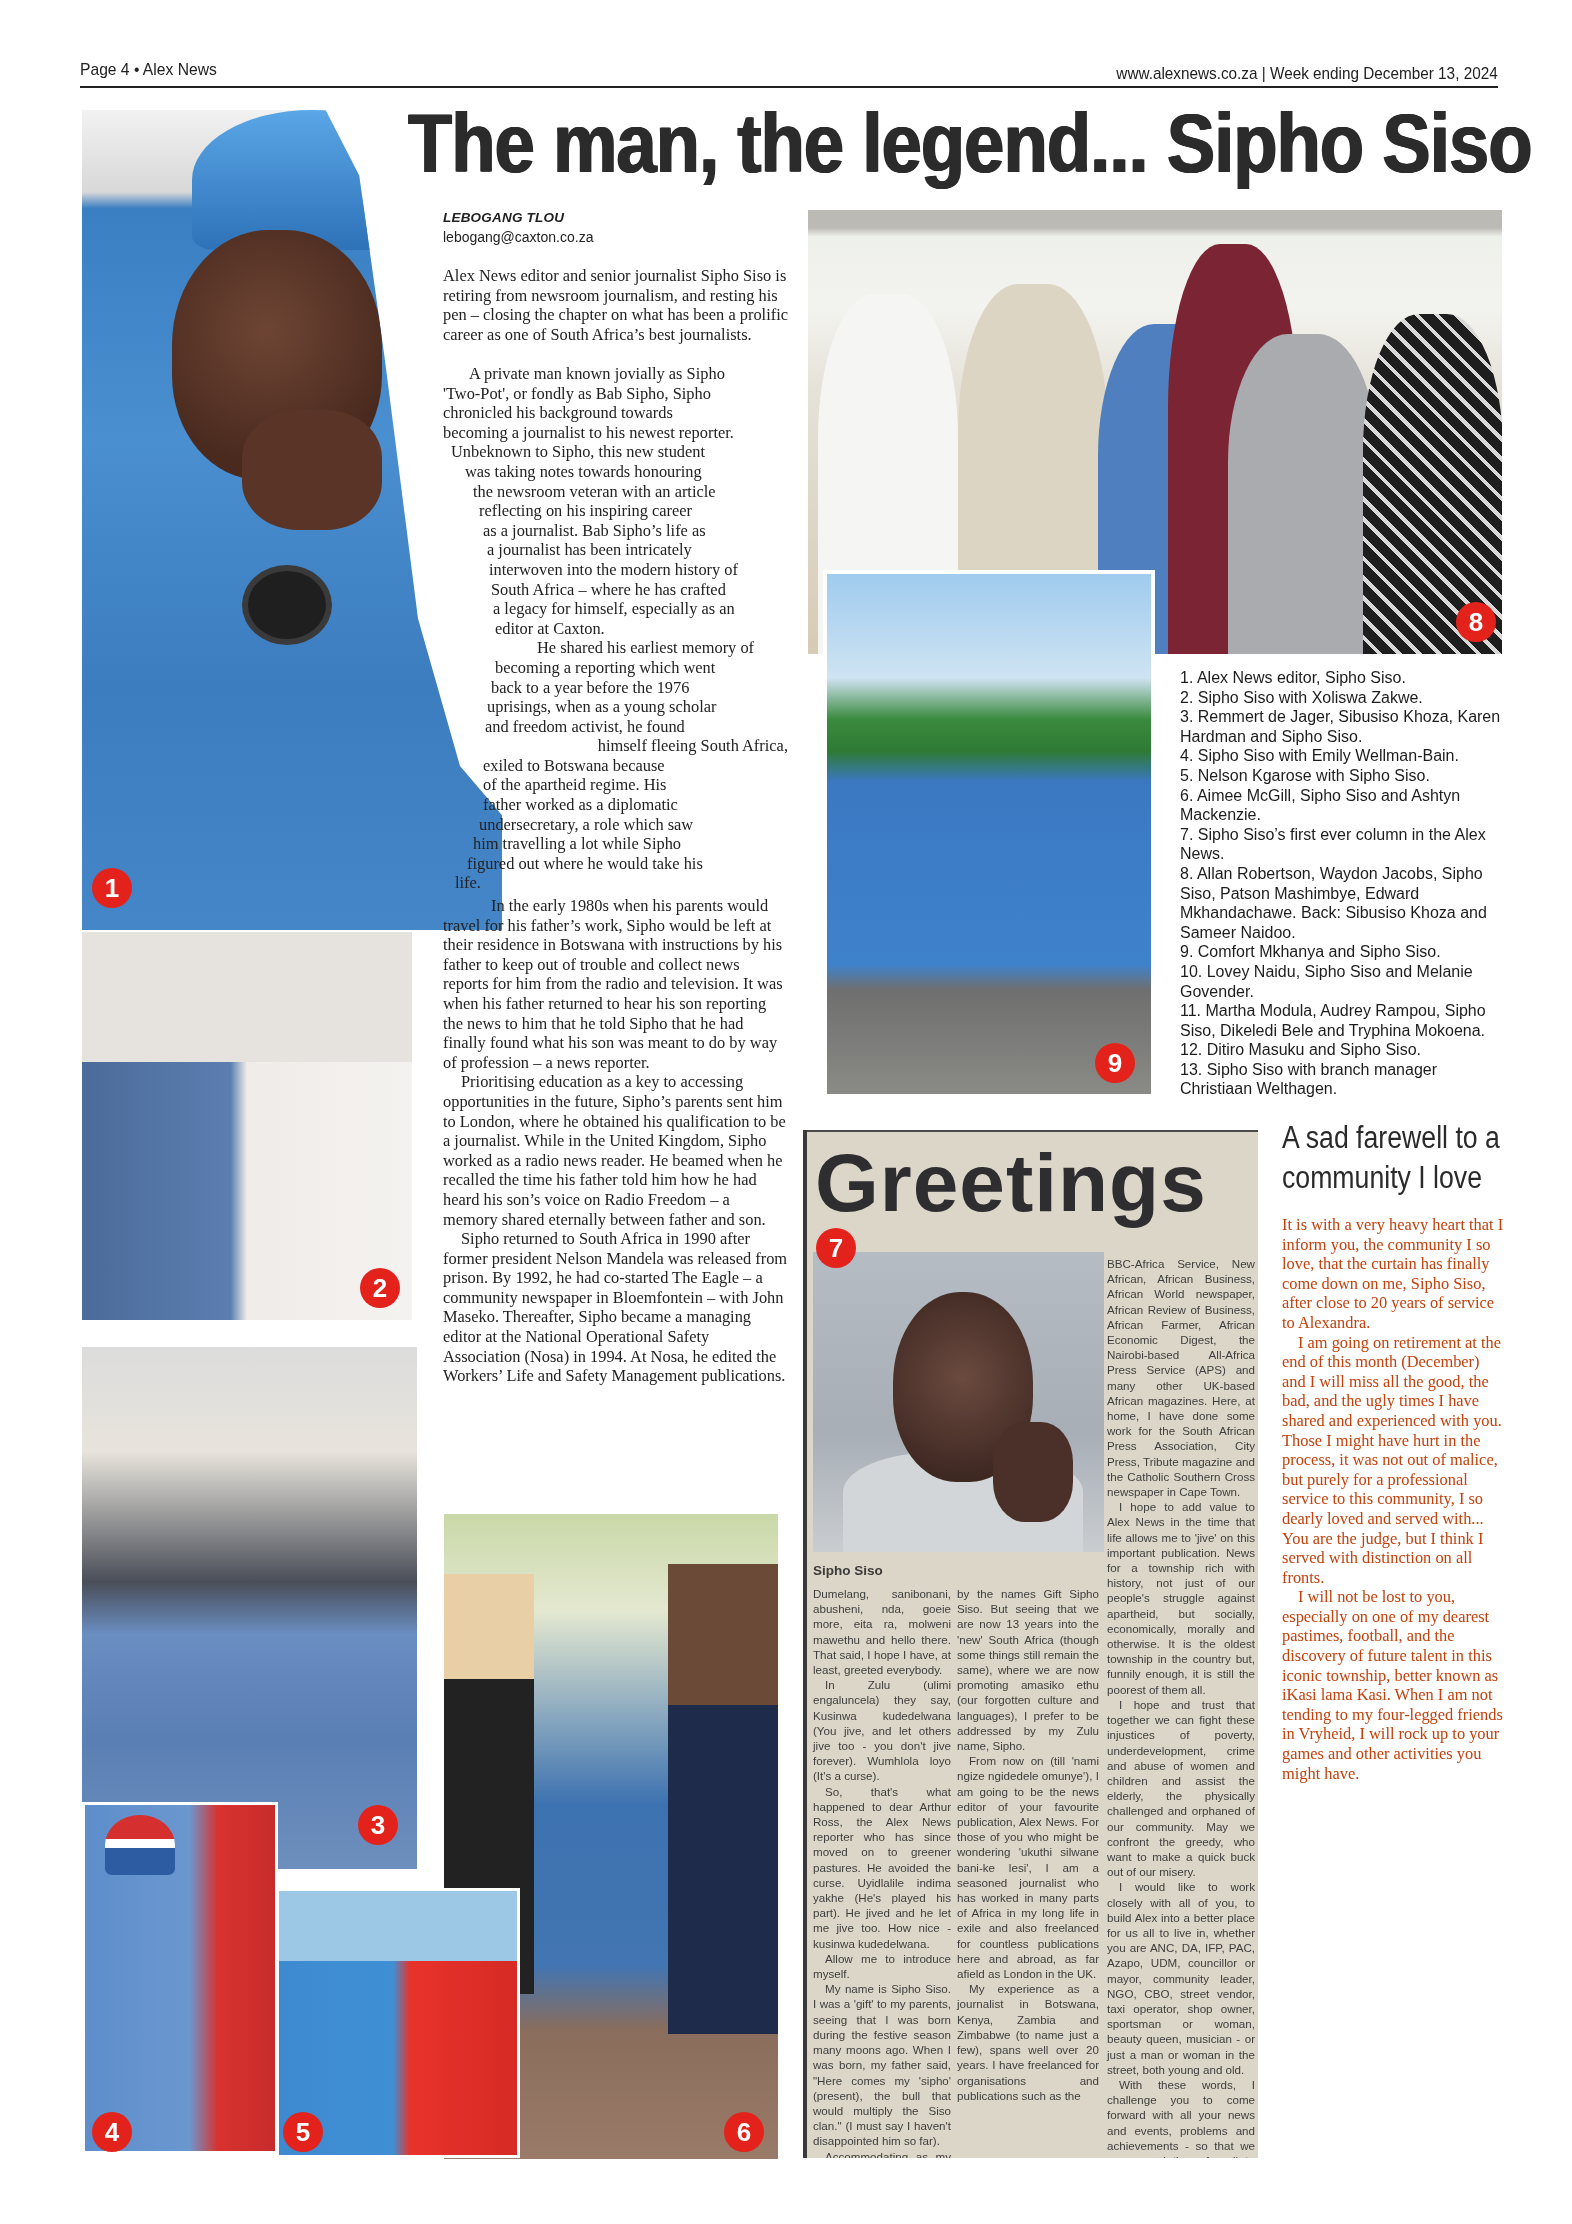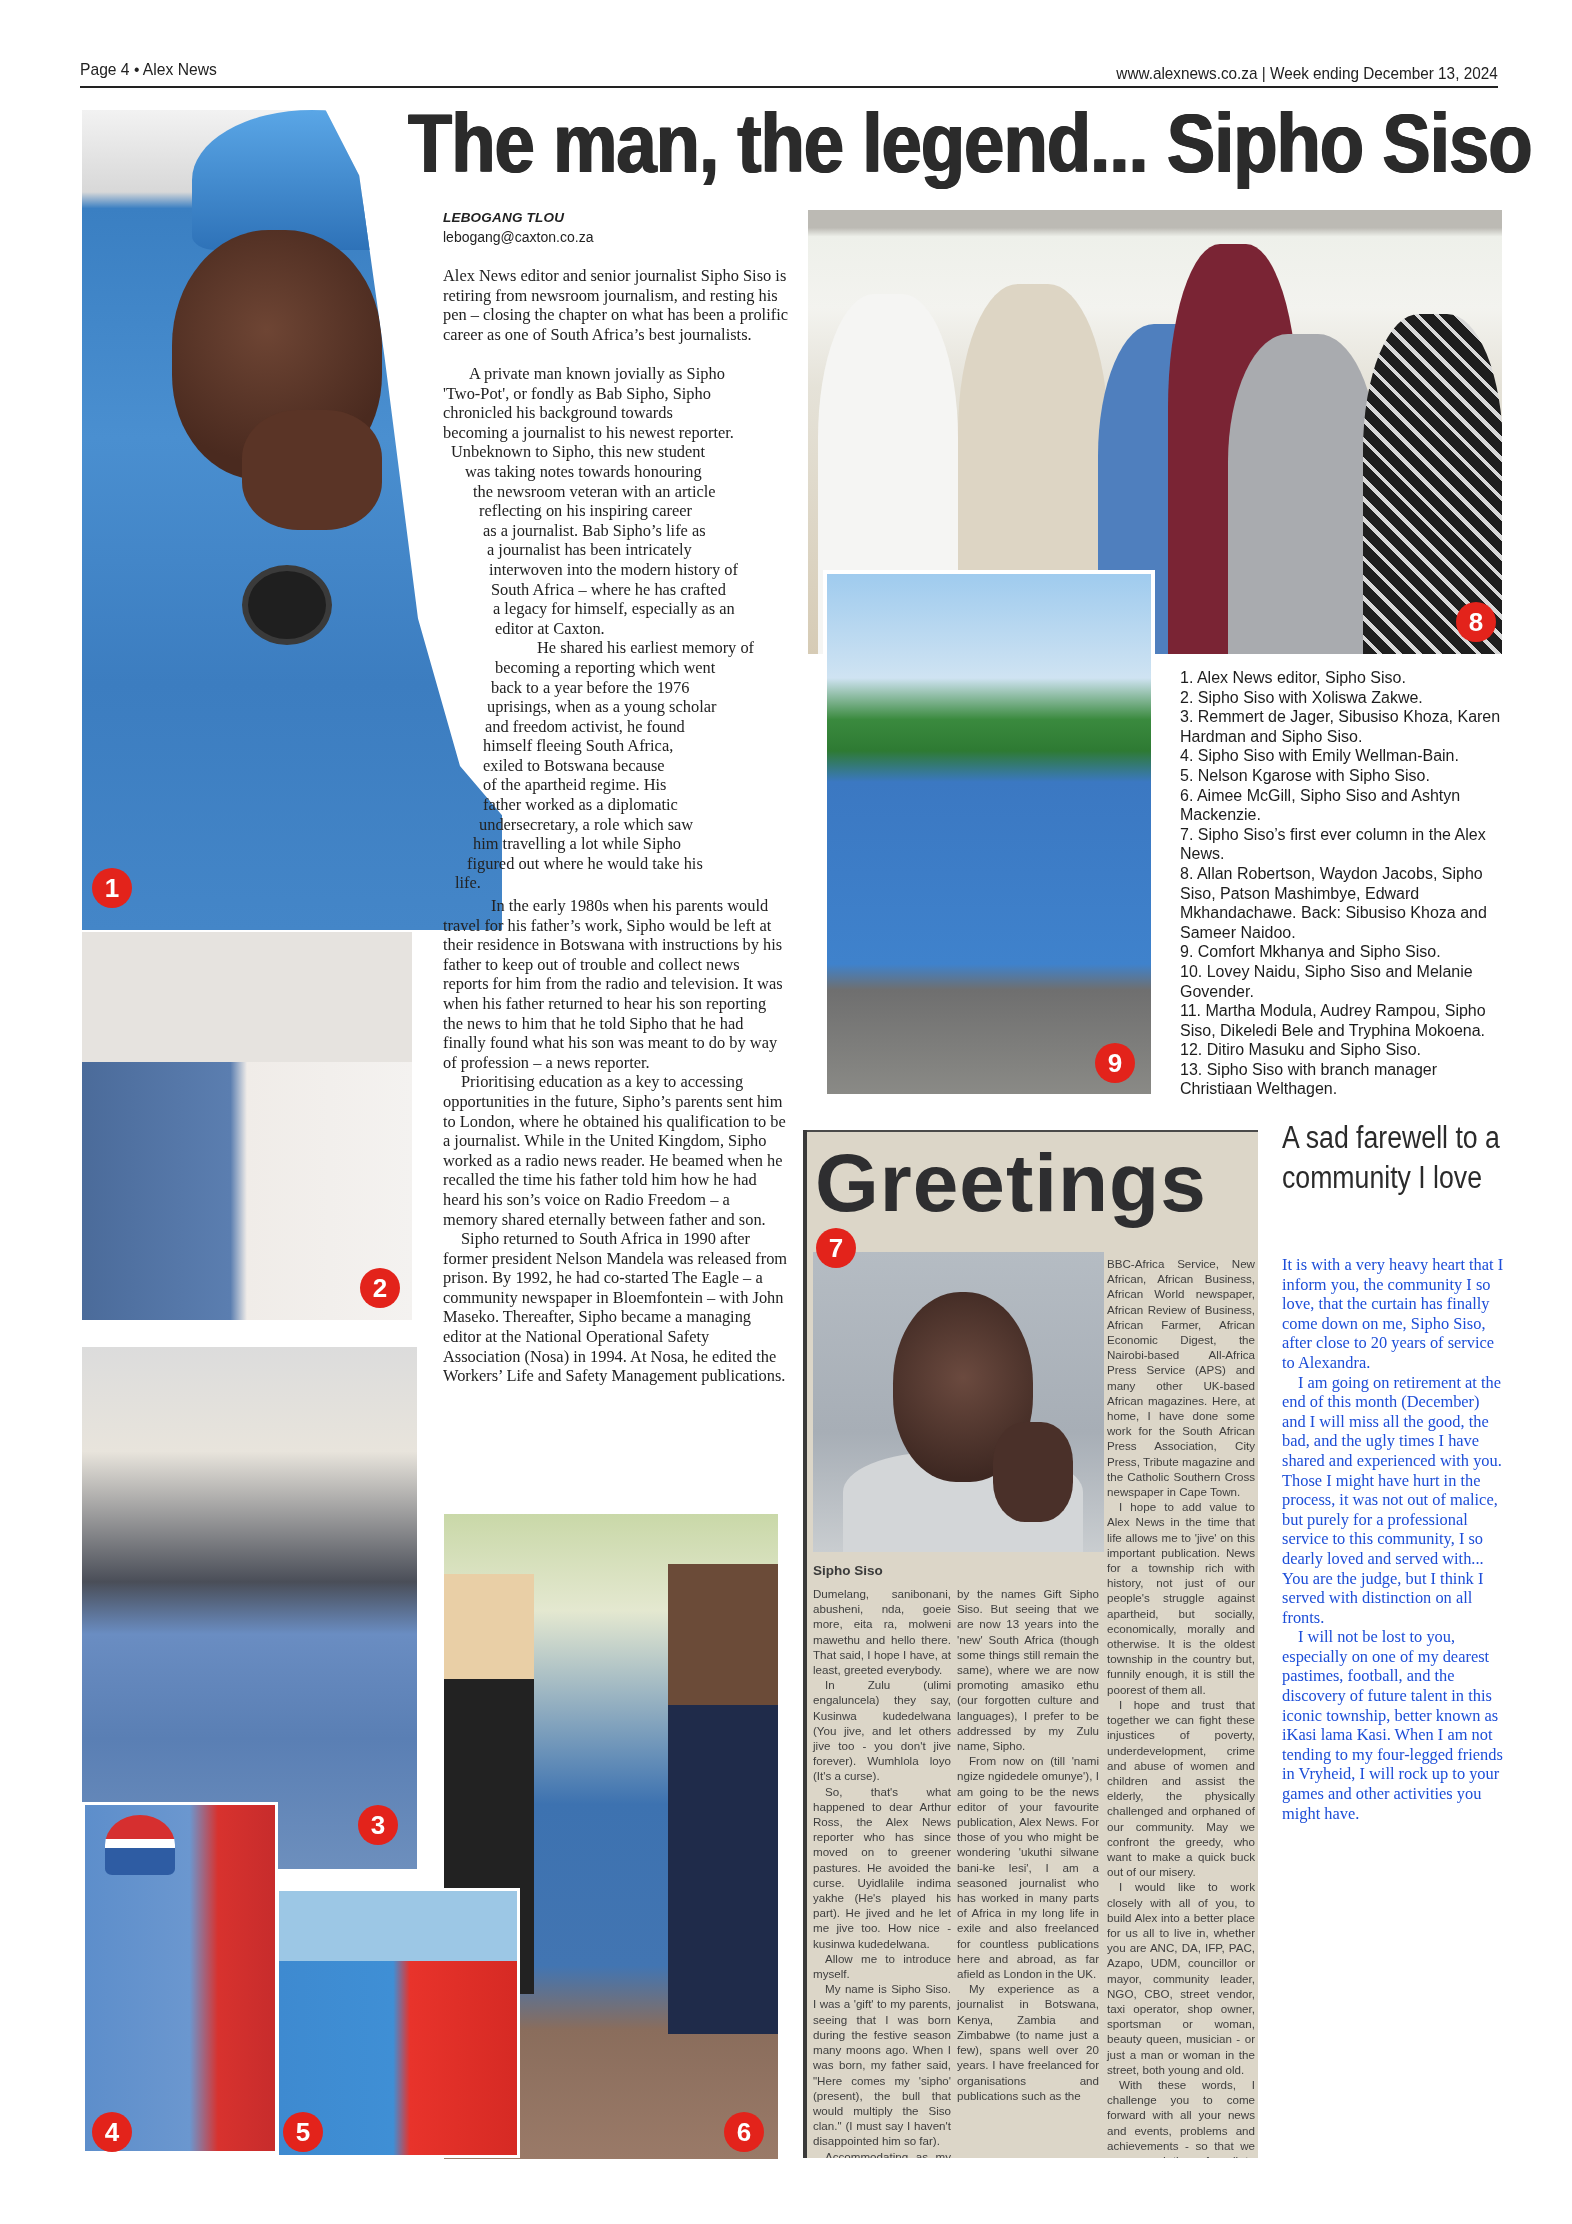--- a/index.html
+++ b/index.html
@@ -74,21 +74,21 @@
   .clip .cphoto .hand { position: absolute; left: 180px; top: 170px; width: 80px; height: 100px; border-radius: 40%; background: #4a3029; }
   .clip .cname { position: absolute; left: 6px; top: 433px; font-family: "Liberation Sans", sans-serif; font-weight: bold; font-size: 13.5px; color: #3b3b3b; }
   .clip .ccol { position: absolute; font-family: "Liberation Sans", sans-serif; font-size: 11.6px; line-height: 15.2px; color: #3e3e3e; text-align: justify; }
   .clip .ccol p { text-indent: 12px; }
   .clip .ccol p.first { text-indent: 0; }
   .clip .c1 { left: 6px; top: 456px; width: 138px; }
   .clip .c2 { left: 150px; top: 456px; width: 142px; }
   .clip .c3 { left: 300px; top: 126px; width: 148px; }
 
   .farewell-title { position: absolute; left: 1282px; top: 1118px; width: 220px; font-family: "Liberation Sans", sans-serif; font-size: 31px; line-height: 40px; color: #2a2a2a; transform: scaleX(0.86); transform-origin: left; white-space: nowrap; }
-  .farewell-body { position: absolute; left: 1282px; top: 1215px; width: 225px; font-size: 16.4px; line-height: 19.6px; color: #1d4ed8; margin-top: 40px; }
+  .farewell-body { position: absolute; left: 1282px; top: 1215px; width: 225px; font-size: 16.4px; line-height: 19.6px; color: #c2410c; }
   .farewell-body p { text-indent: 16px; }
   .farewell-body p.first { text-indent: 0; }
 </style>
 </head>
 <body>
 
 <div class="masthead">
   <span class="left">Page 4 • Alex News</span>
   <span class="right">www.alexnews.co.za | Week ending December 13, 2024</span>
 </div>
@@ -126,21 +126,21 @@
     <div style="padding-left: 44px;">a journalist has been intricately</div>
     <div style="padding-left: 46px;">interwoven into the modern history of</div>
     <div style="padding-left: 48px;">South Africa – where he has crafted</div>
     <div style="padding-left: 50px;">a legacy for himself, especially as an</div>
     <div style="padding-left: 52px;">editor at Caxton.</div>
     <div style="padding-left: 60px; text-align: center;">He shared his earliest memory of</div>
     <div style="padding-left: 52px;">becoming a reporting which went</div>
     <div style="padding-left: 48px;">back to a year before the 1976</div>
     <div style="padding-left: 44px;">uprisings, when as a young scholar</div>
     <div style="padding-left: 42px;">and freedom activist, he found</div>
-    <div style="padding-left: 40px;">himself fleeing South Africa,</div>
+    <div style="padding-left: 40px; text-align: right;">himself fleeing South Africa,</div>
     <div style="padding-left: 40px;">exiled to Botswana because</div>
     <div style="padding-left: 40px;">of the apartheid regime. His</div>
     <div style="padding-left: 40px;">father worked as a diplomatic</div>
     <div style="padding-left: 36px;">undersecretary, a role which saw</div>
     <div style="padding-left: 30px;">him travelling a lot while Sipho</div>
     <div style="padding-left: 24px;">figured out where he would take his</div>
     <div style="padding-left: 12px;">life.</div>
   </div>
 
 <div class="body-text main-col-bottom">

